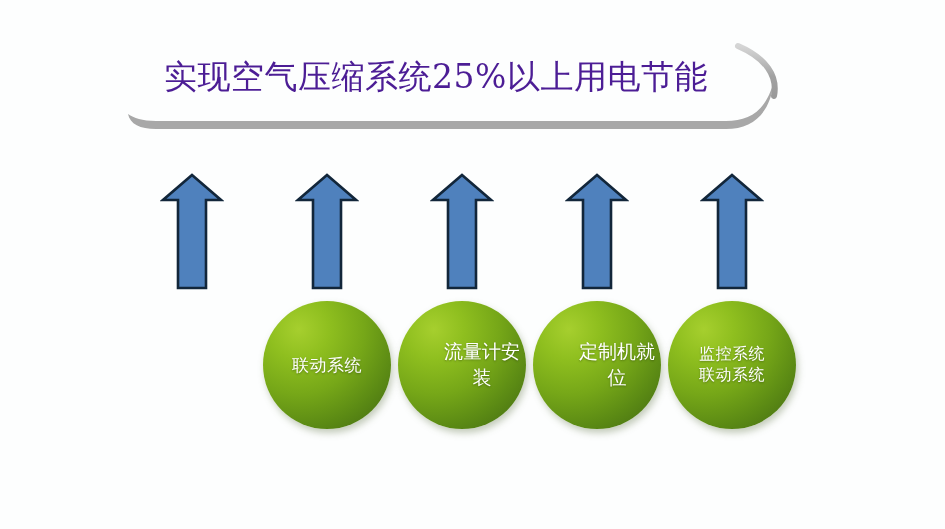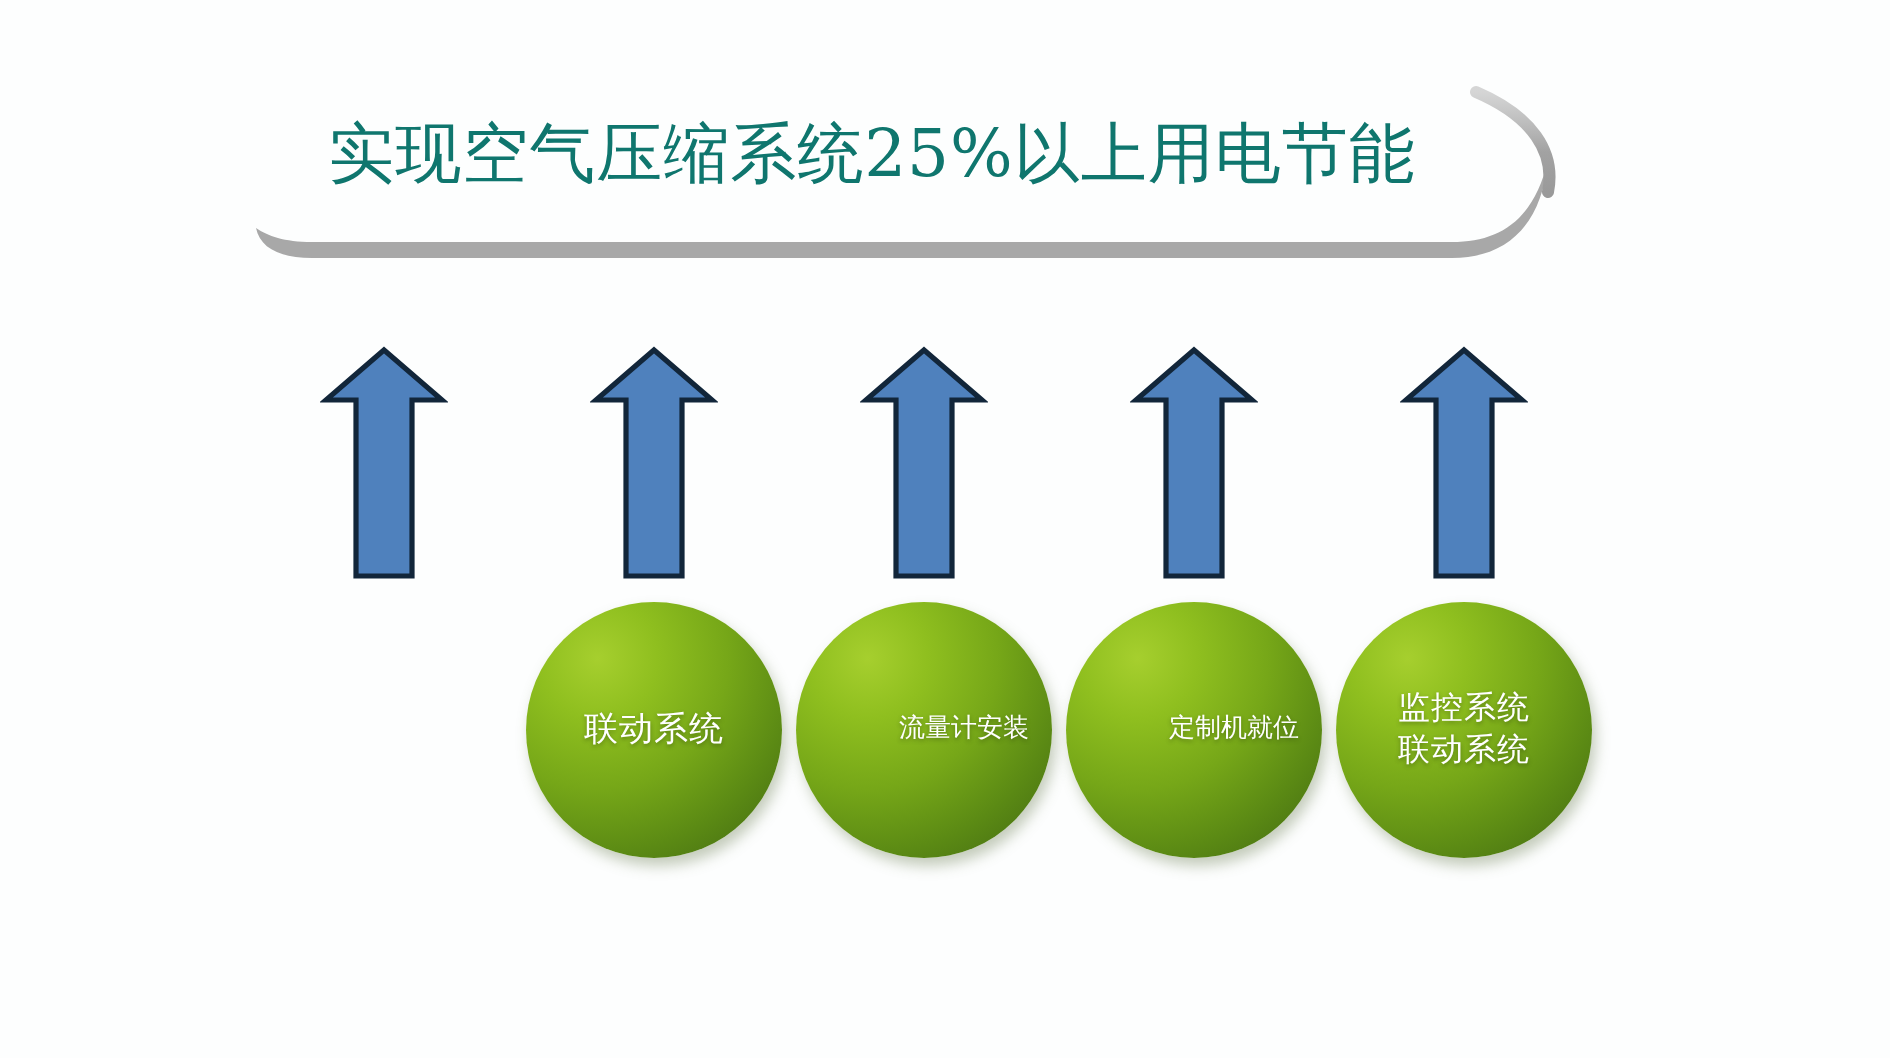--- a/index.html
+++ b/index.html
@@ -44,21 +44,21 @@
     position: absolute;
     left: 0;
     top: 0;
     width: 620px;
     height: 82px;
     line-height: 82px;
     text-align: center;
     font-family: "DejaVu Serif", "Liberation Serif", serif;
     font-size: 33px;
     font-weight: 400;
-    color: #0f766e;
+    color: #4c1d95;
     letter-spacing: 0.5px;
     white-space: nowrap;
   }
 
   
   .arrow {
     position: absolute;
     top: 172px;
     width: 64px;
     height: 120px;
@@ -96,21 +96,21 @@
     font-size: 17px;
     font-weight: 400;
     line-height: 1.35;
     text-align: center;
     letter-spacing: 0.5px;
     text-shadow: 0 1px 2px rgba(40,60,10,0.45);
     white-space: pre-line;
     padding: 0 4px;
   }
   .node-label.small {
-    font-size: 13px;
+    font-size: 19px;
     letter-spacing: 0;
     margin-left: 40px;
   }
   .node-label.two-line {
     font-size: 16px;
     line-height: 1.3;
   }
 </style>
 </head>
 <body>

